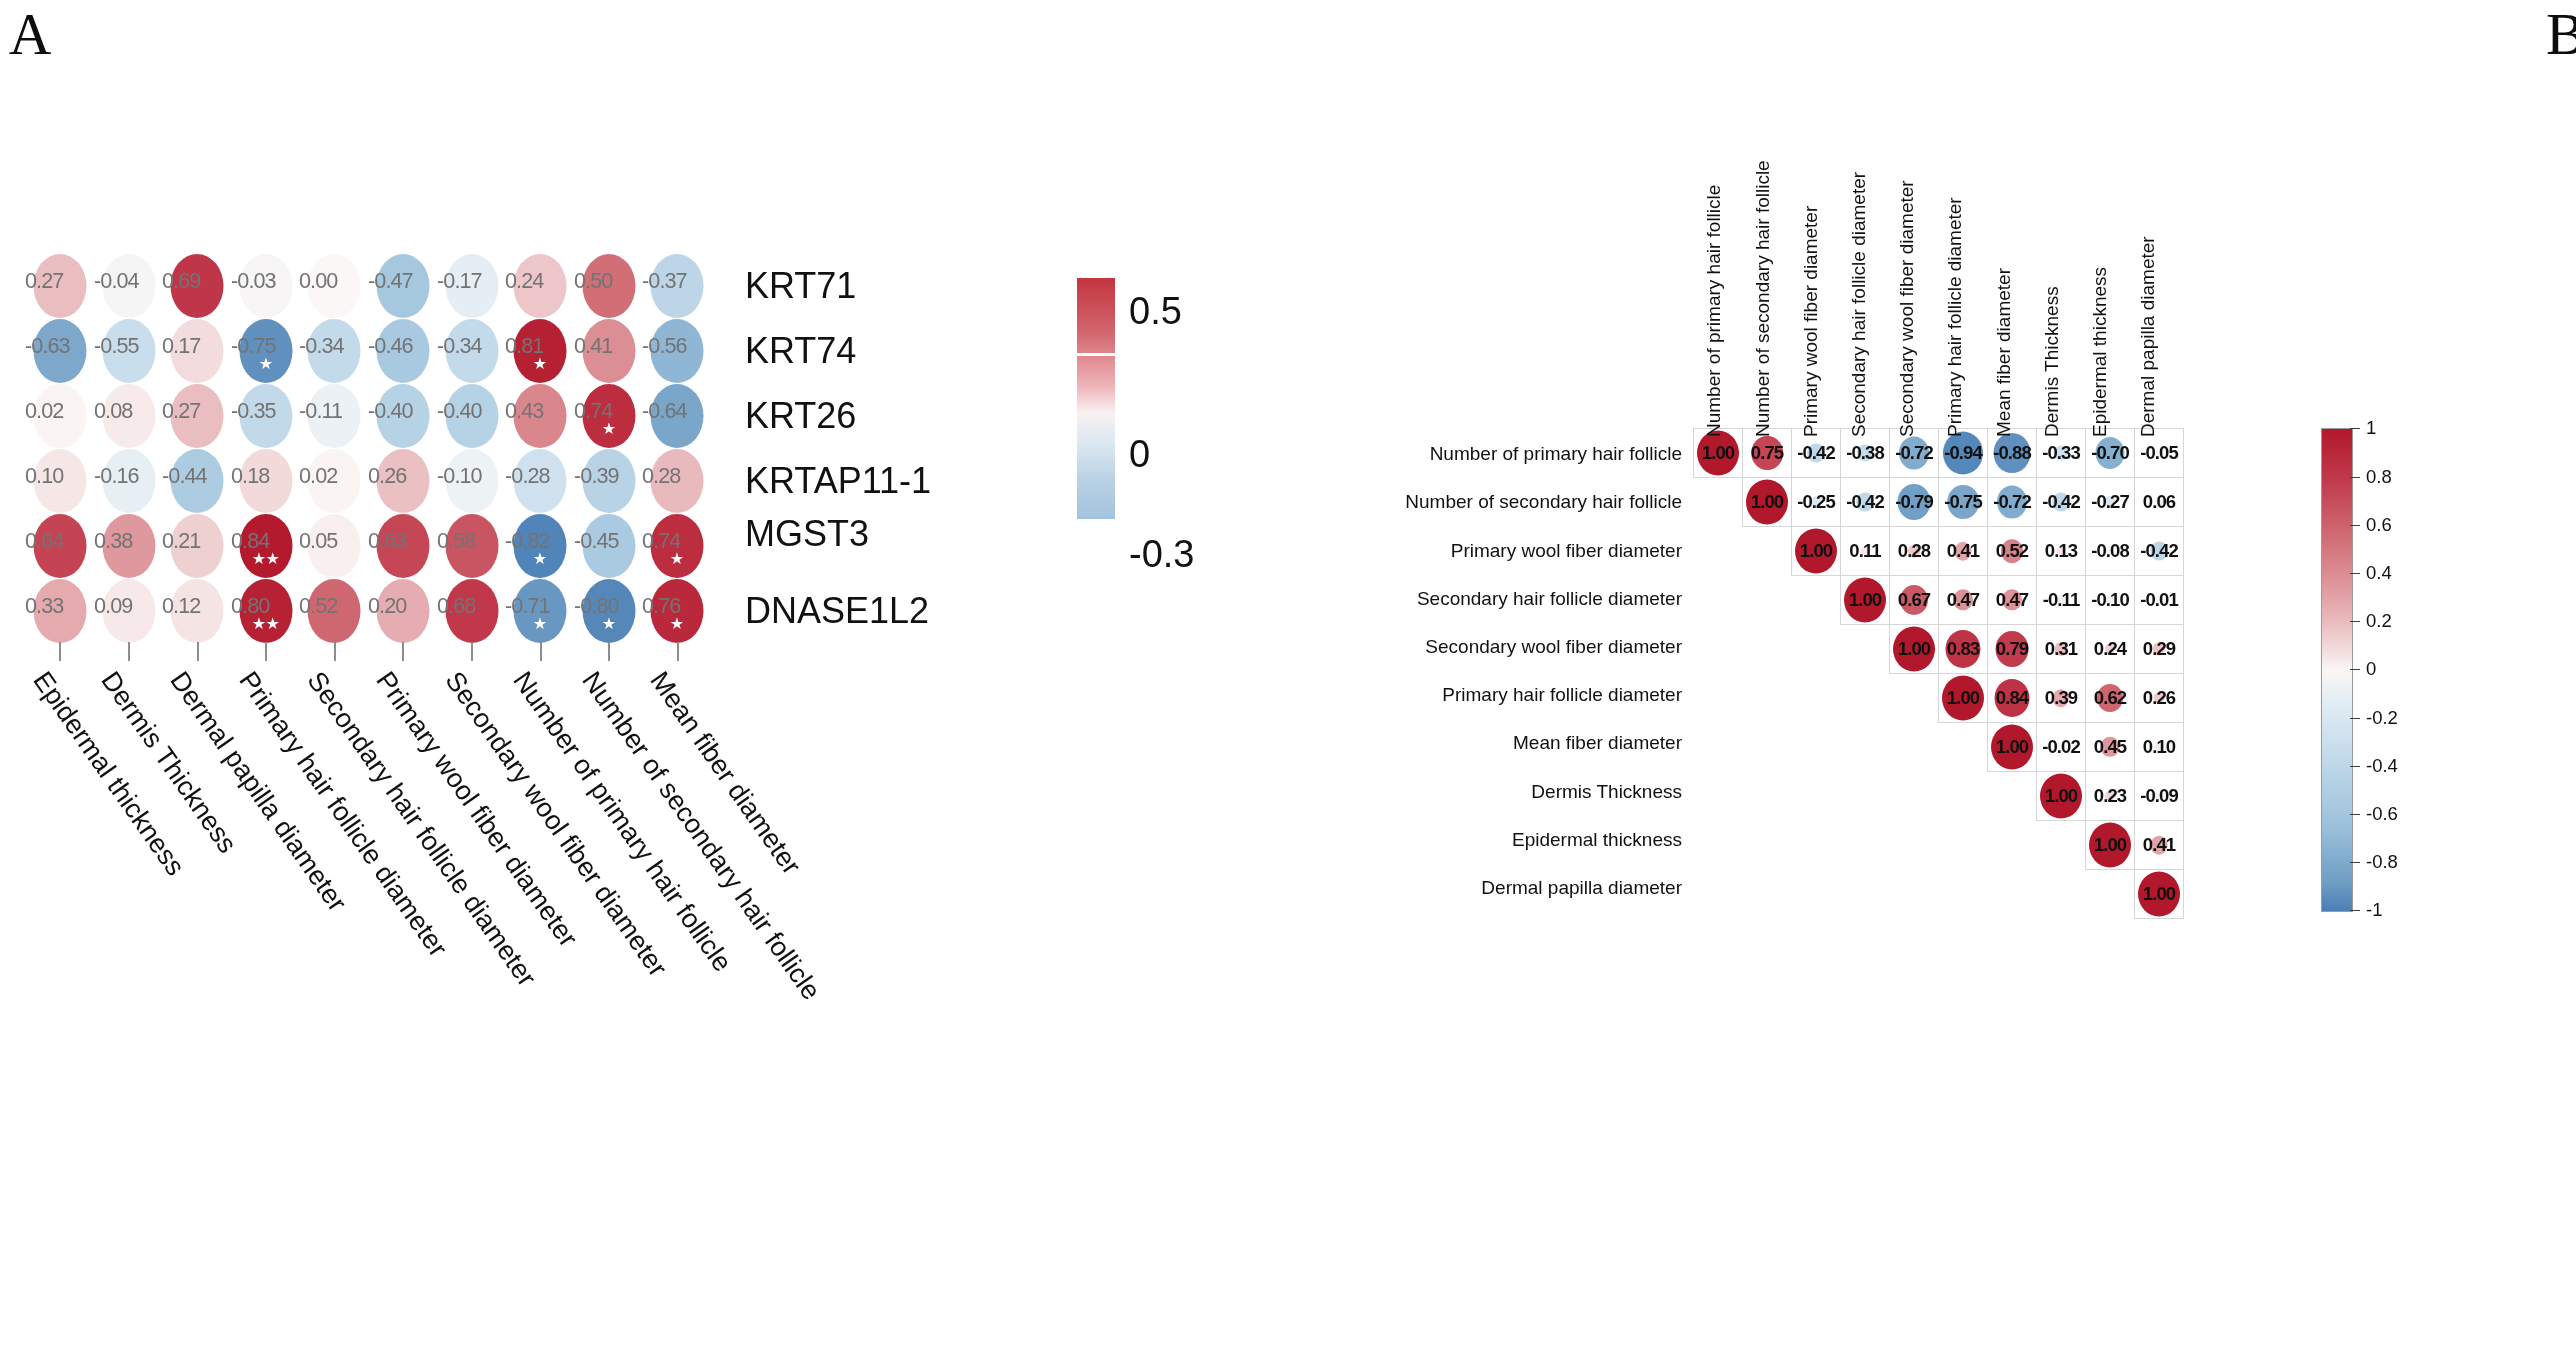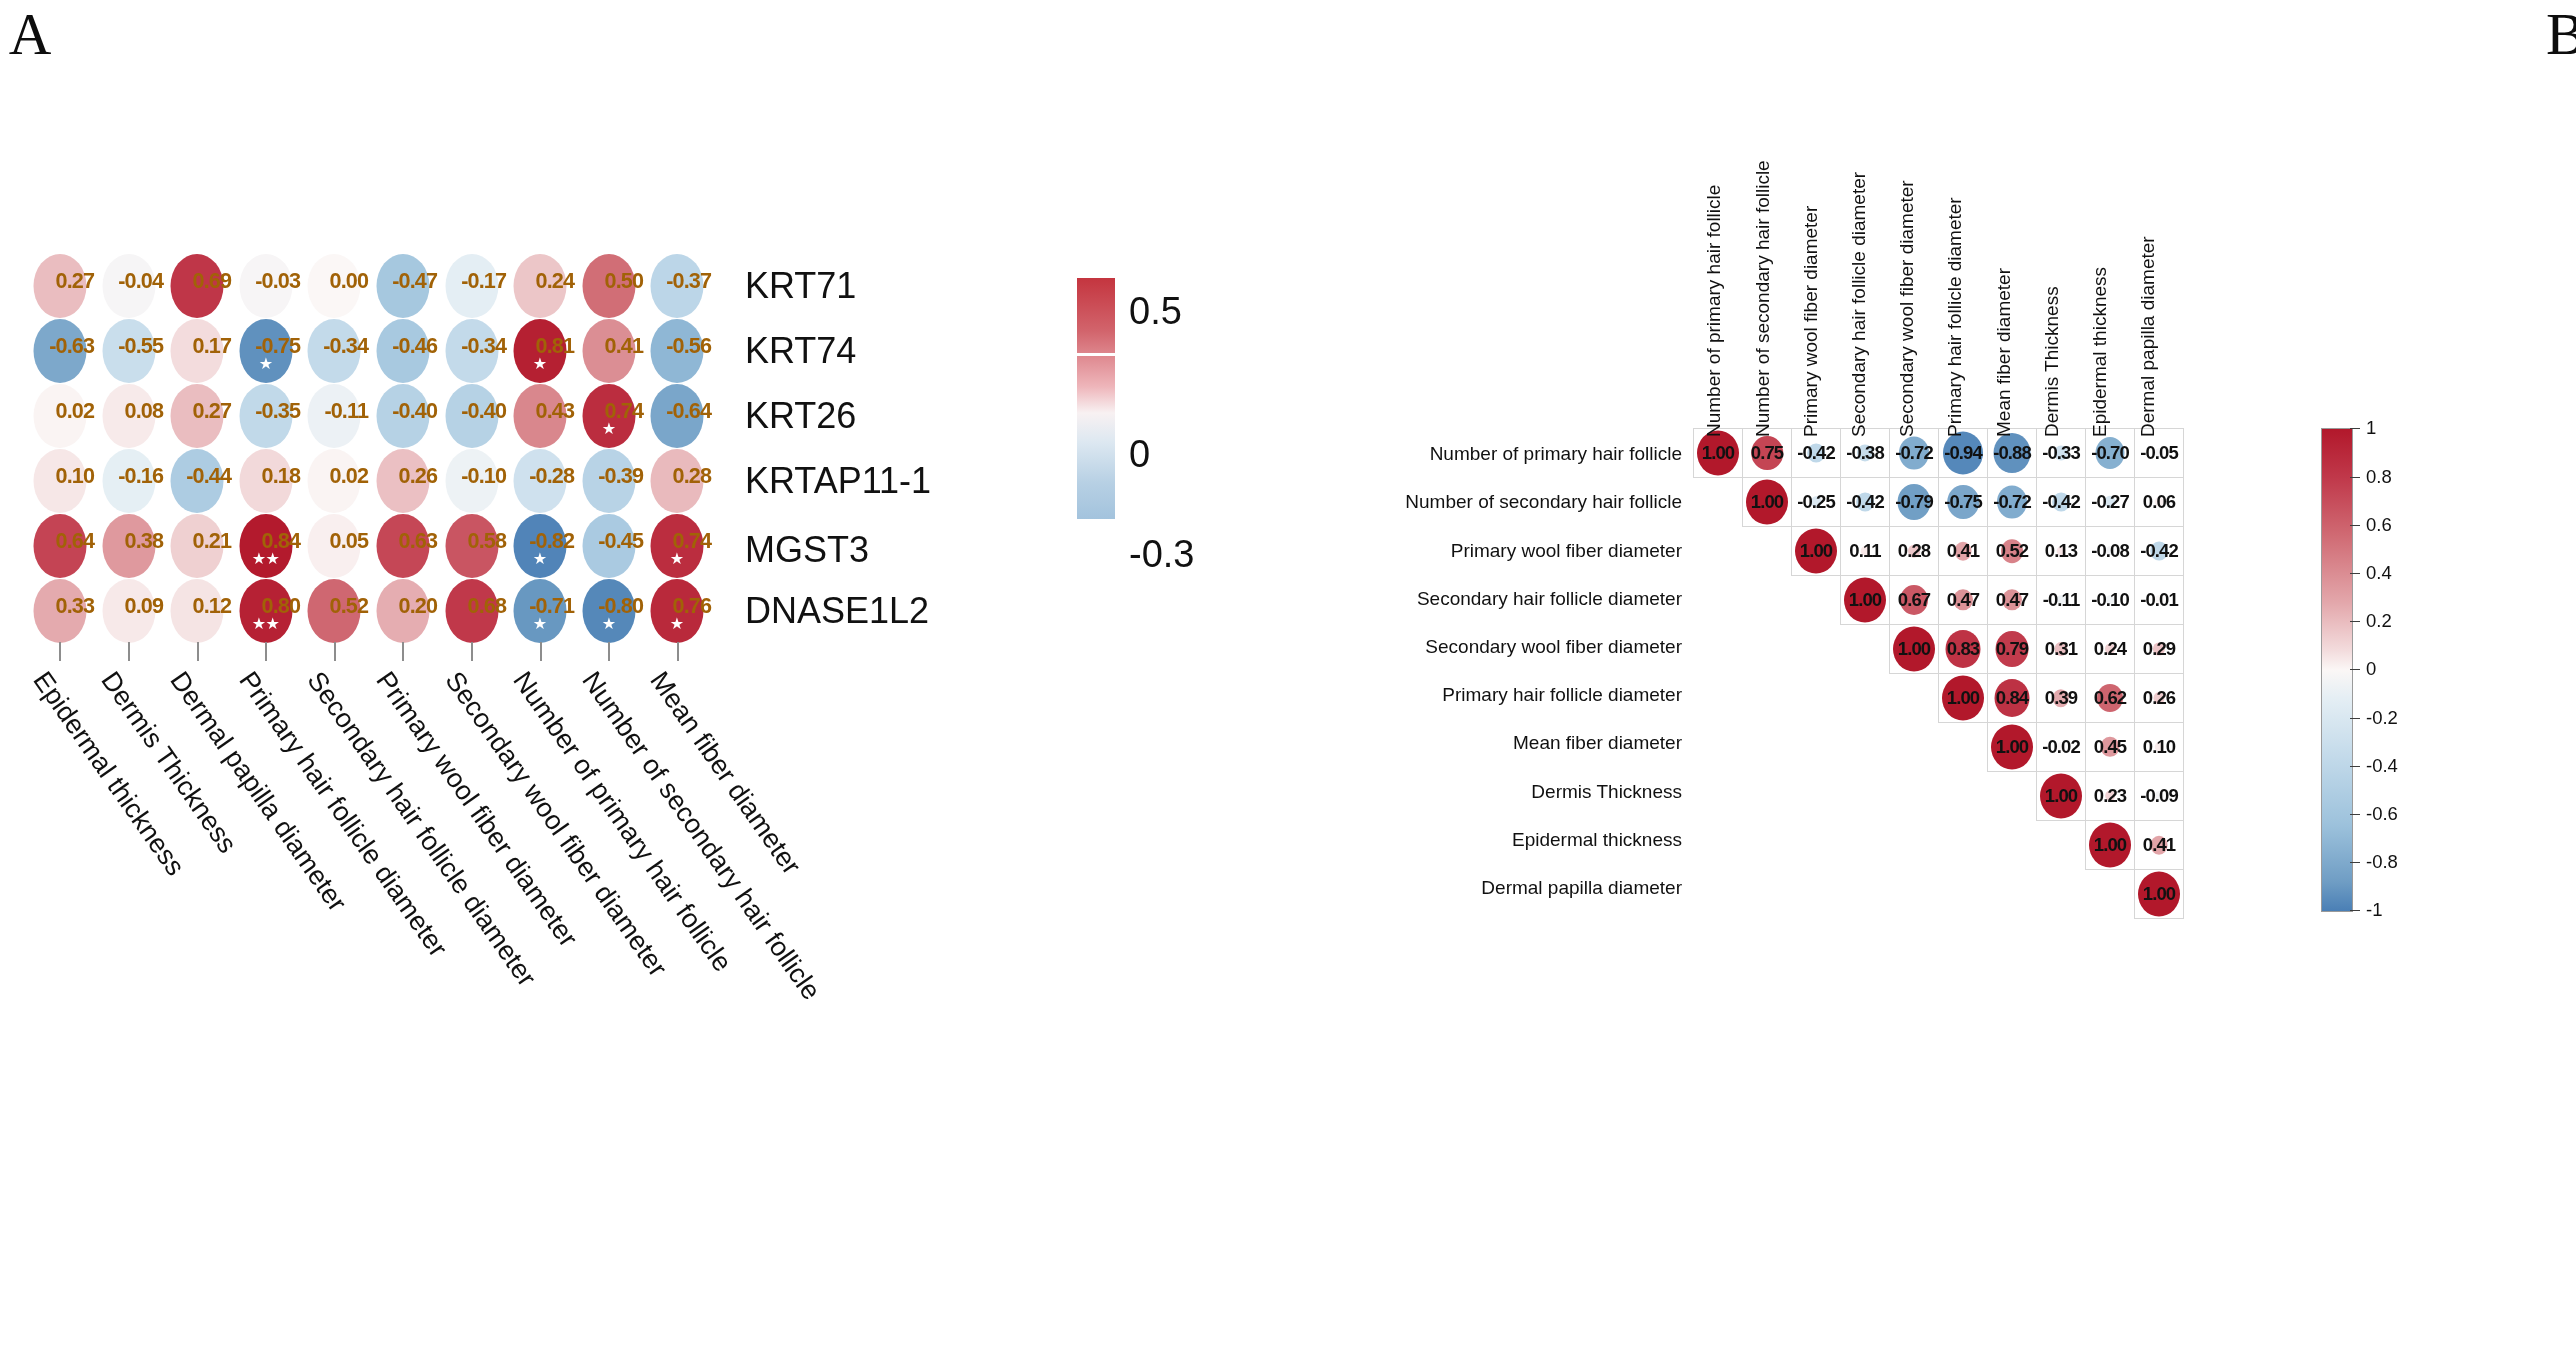--- a/index.html
+++ b/index.html
@@ -13,22 +13,22 @@
   
   #panelA{position:absolute;left:0;top:0;width:1273px;height:1362px;}
   #panelA-title{position:absolute;left:108px;top:148px;font-size:48px;font-weight:bold;
                 letter-spacing:-0.6px;color:#000;}
 
   #aGrid{position:absolute;left:25px;top:253px;}
   .a-row{position:relative;height:65px;width:686px;}
   .a-cell{position:absolute;width:69px;height:65px;}
   .a-ell{position:absolute;left:50%;top:50%;transform:translate(-50%,-50%);
          width:53px;height:64px;border-radius:50%;}
-  .a-val{position:absolute;left:0;right:0;top:15px;text-align:right;
-         font-size:21.6px;font-weight:bold;color:#a16207;letter-spacing:-0.9px;z-index:3;}
+  .a-val{position:absolute;left:0;right:0;top:15px;text-align:left;
+         font-size:21.6px;font-weight:normal;color:#737373;letter-spacing:-0.9px;z-index:3;}
   .a-star{position:absolute;left:0;right:0;top:38px;text-align:center;
           font-size:16px;color:#ffffff;letter-spacing:-0.6px;z-index:3;line-height:1;}
   .a-rowlabel{position:absolute;left:720px;font-size:36px;color:#111;white-space:nowrap;}
   .a-tick{position:absolute;width:1.9px;height:18.5px;background:#8d8d8d;top:389px;}
   .a-xlab{position:absolute;transform-origin:left top;transform:rotate(55deg);
           font-size:27px;color:#111;white-space:nowrap;}
 
   
   #aCbar{position:absolute;left:1077px;top:278px;width:38px;height:241px;
          background:linear-gradient(to bottom,#c4353f 0%,#d2646c 22%,#eeb5ba 45%,#f8f1f2 56%,#dde8f1 68%,#b7d0e4 85%,#a3c3dd 100%);}
@@ -272,21 +272,21 @@
         <div class="a-cell" style="left: 549px;">
           <div class="a-ell" style="background: rgb(170, 202, 225);"></div>
           <div class="a-val">-0.45</div>
         </div>
         <div class="a-cell" style="left: 617px;">
           <div class="a-ell" style="background: rgb(187, 45, 63);"></div>
           <div class="a-val">0.74</div>
           <div class="a-star">★</div>
         </div>
       </div>
-      <div class="a-rowlabel" style="top: 276px;">MGST3</div>
+      <div class="a-rowlabel" style="top: 260px;">MGST3</div>
       <div class="a-row">
         <div class="a-cell" style="left: 0px;">
           <div class="a-ell" style="background: rgb(228, 170, 174);"></div>
           <div class="a-val">0.33</div>
         </div>
         <div class="a-cell" style="left: 69px;">
           <div class="a-ell" style="background: rgb(247, 233, 233);"></div>
           <div class="a-val">0.09</div>
         </div>
         <div class="a-cell" style="left: 137px;">

